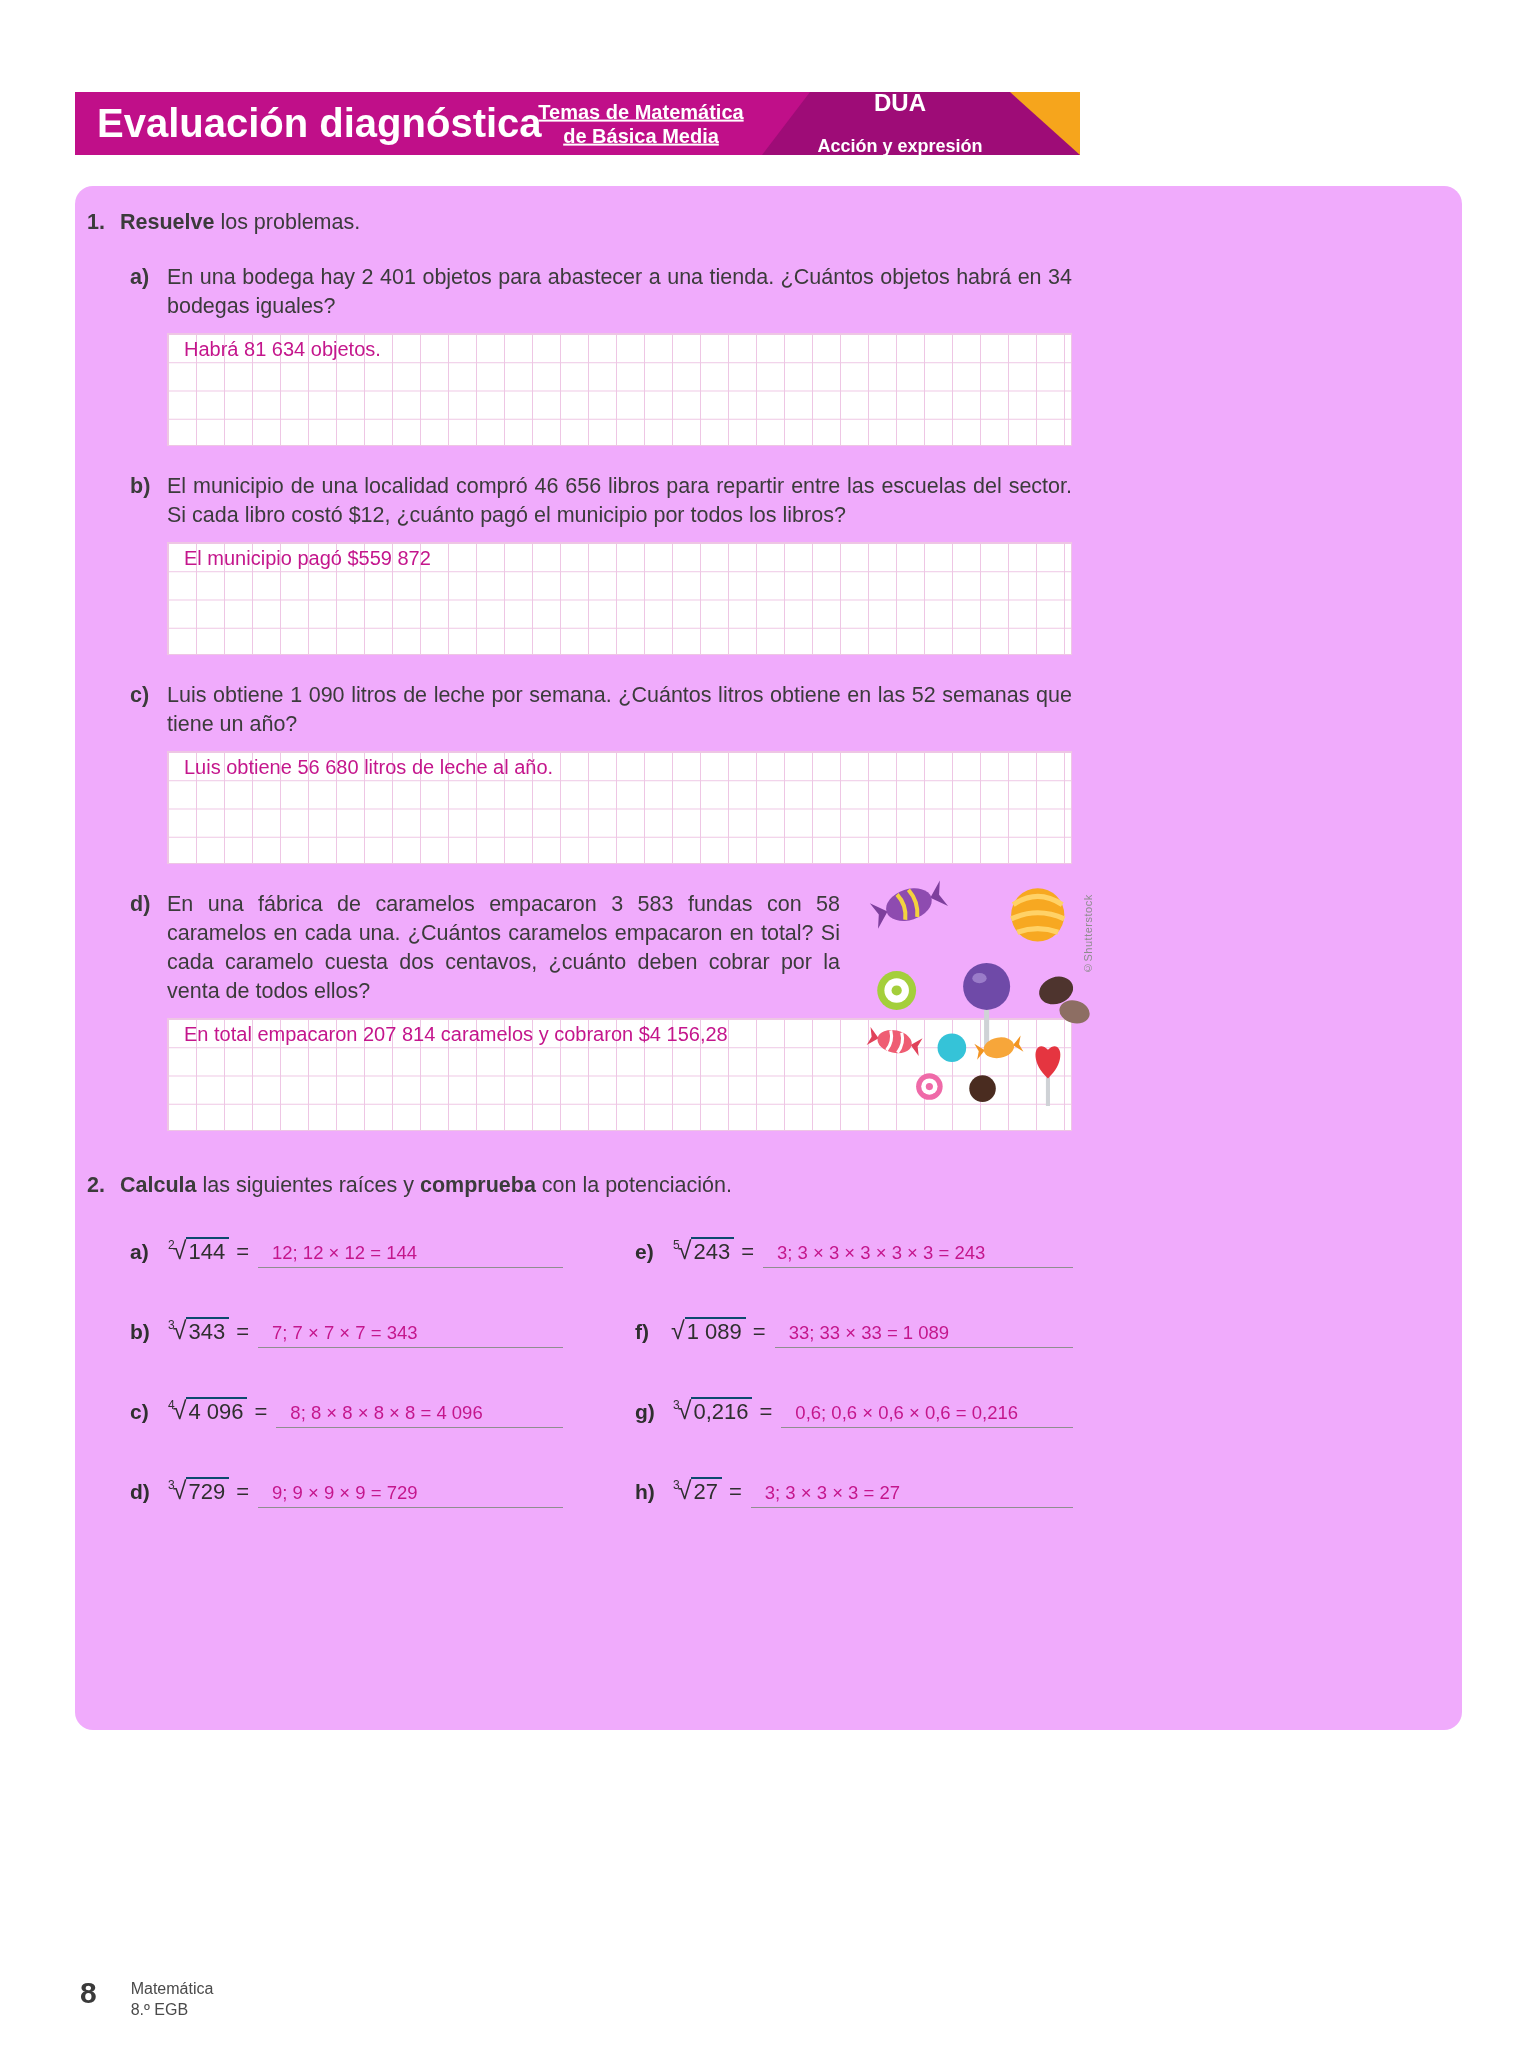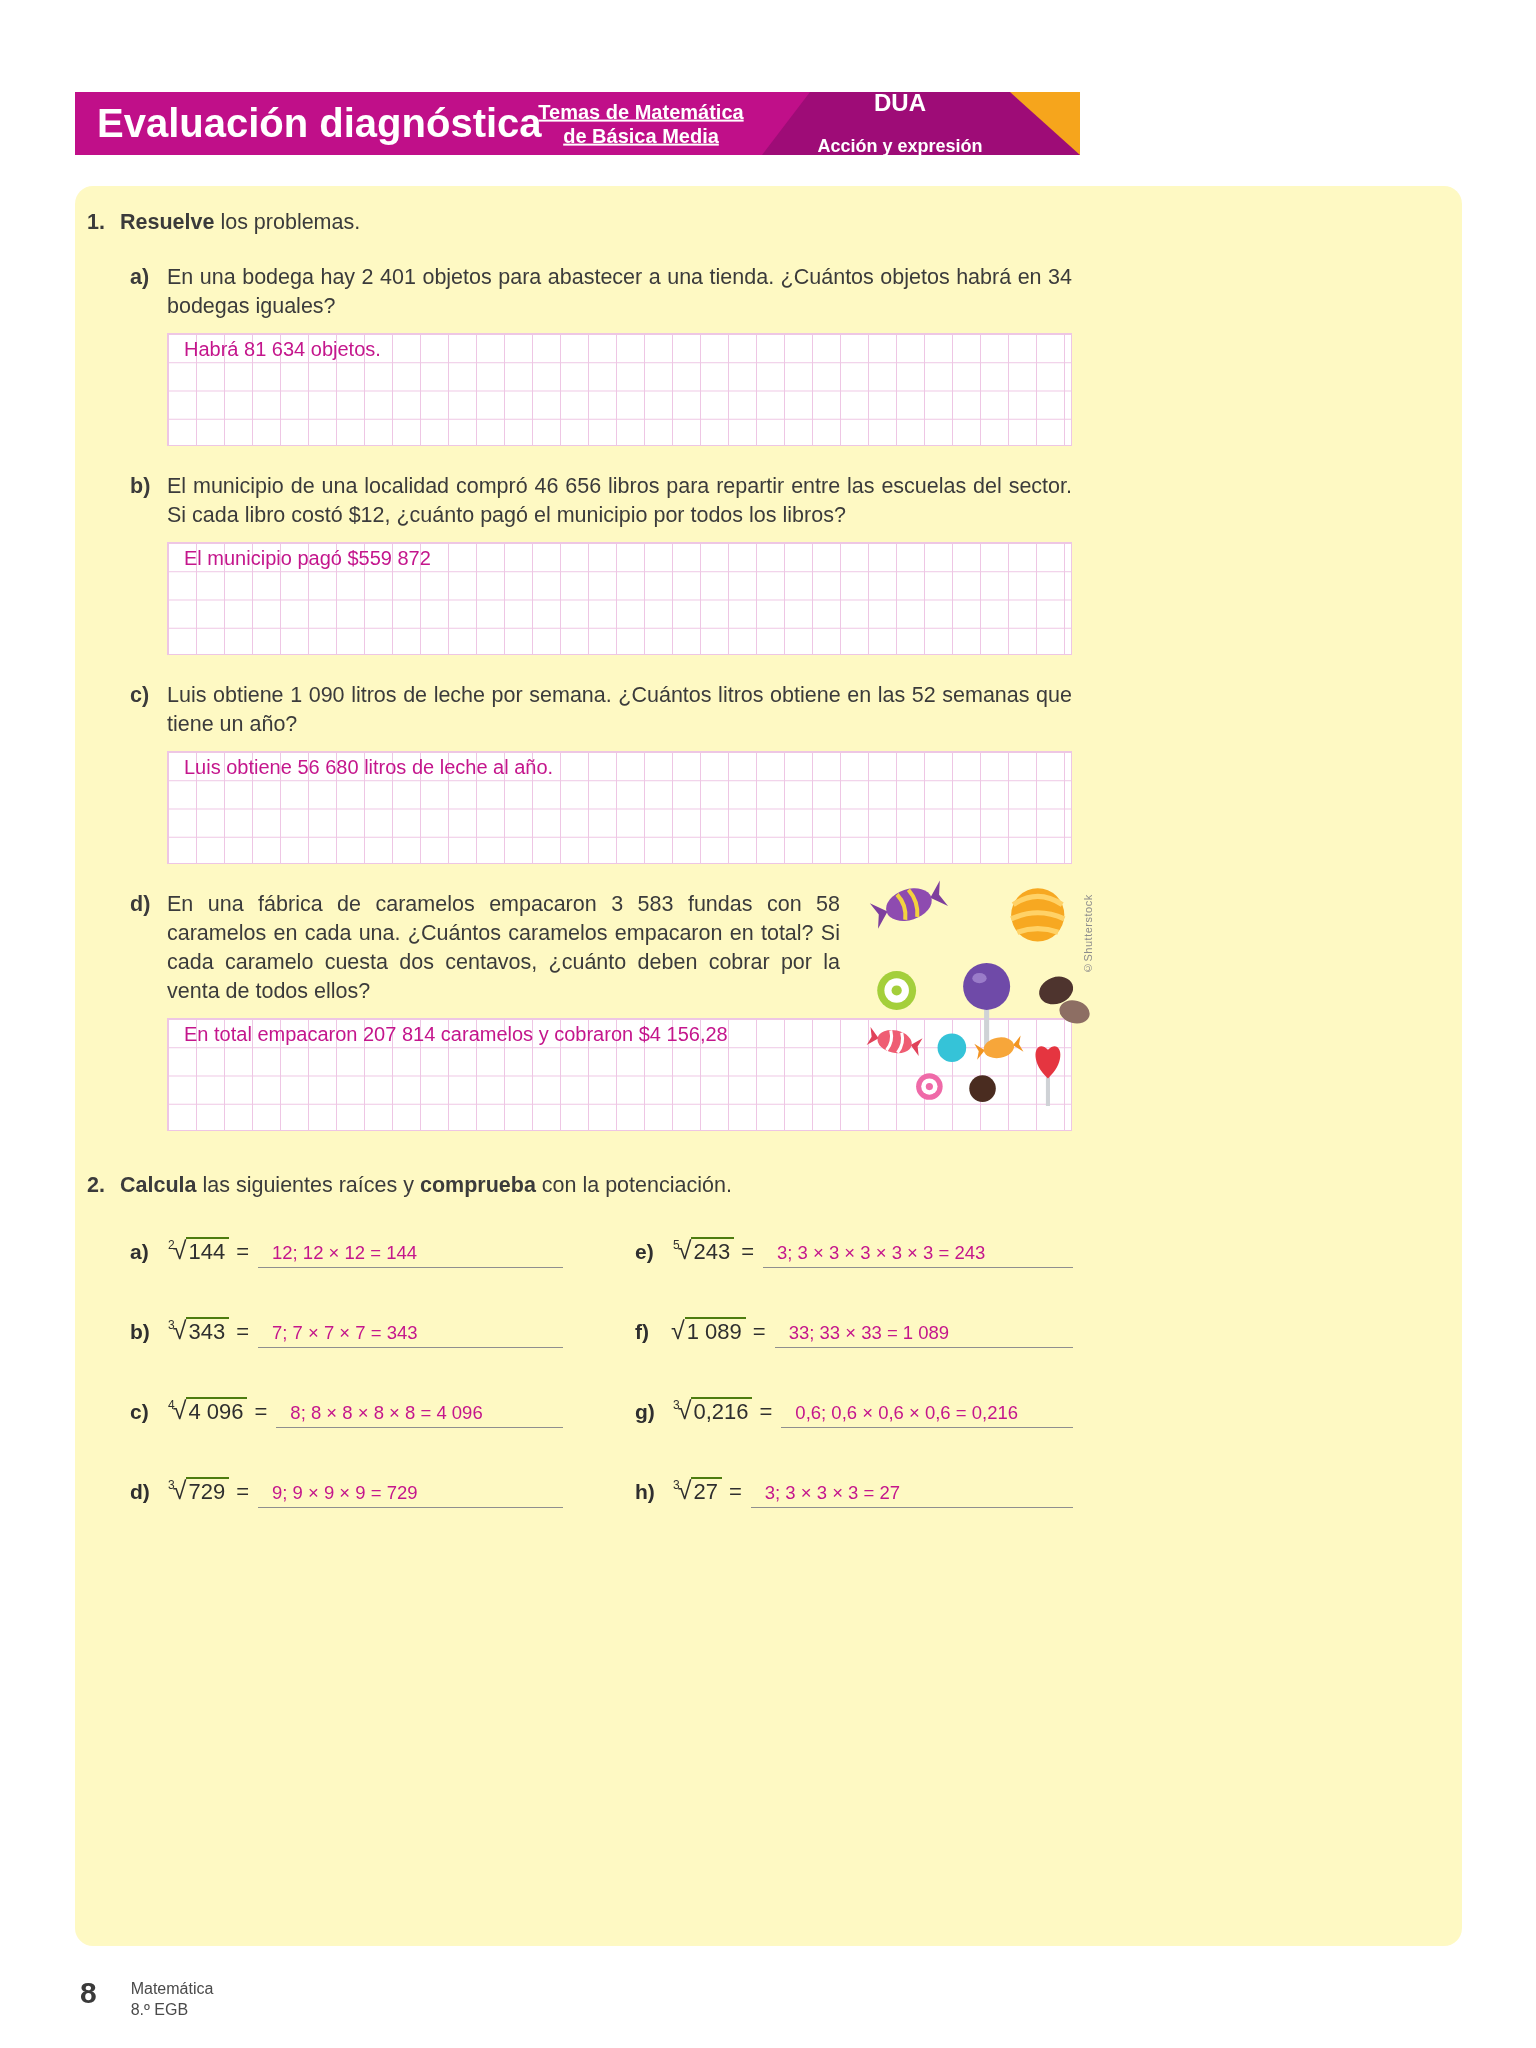--- a/index.html
+++ b/index.html
@@ -10,21 +10,21 @@
   .banner { position: absolute; left: 75px; top: 92px; width: 1005px; height: 63px; background: #c00f89; }
   .banner-title { position: absolute; left: 22px; top: 0; line-height: 63px; font-size: 40px; font-weight: bold; color: #fff; }
   .banner-subtitle { position: absolute; left: 450px; top: 50%; transform: translateY(-50%); width: 232px; text-align: center; color: #fff; font-weight: bold; font-size: 20px; line-height: 1.22; text-decoration: underline; }
   .dua-bg { position: absolute; right: 0; top: 0; width: 318px; height: 100%; background: #9e0c77; clip-path: polygon(48px 0, 100% 0, 100% 100%, 0 100%); }
   .orange-corner { position: absolute; right: 0; top: 0; width: 70px; height: 100%; background: #f6a51c; clip-path: polygon(0 0, 100% 0, 100% 100%); }
   .dua-text { position: absolute; right: 66px; top: 50%; transform: translateY(-50%); width: 228px; text-align: center; color: #fff; }
   .dua-label { font-size: 24px; font-weight: bold; line-height: 1.1; }
   .dua-sub { font-size: 18px; font-weight: bold; margin-top: 20px; }
 
   
-  .box { position: absolute; left: 75px; top: 186px; width: 1387px; height: 1760px; background: #fef9c3; border-radius: 18px; }
+  .box { position: absolute; left: 75px; top: 186px; width: 1387px; height: 1544px; background: #f0abfc; border-radius: 18px; }
   .box-inner { padding: 22px 0 0 12px; }
 
   .sec-head { font-size: 21.5px; line-height: 29px; }
   .sec-num { display: inline-block; width: 33px; font-weight: bold; }
   .sec-head b { font-weight: bold; }
 
   .problem { position: relative; margin: 26px 0 0 43px; width: 942px; }
   .p-head { display: flex; }
   .p-label { width: 37px; flex-shrink: 0; font-weight: bold; font-size: 21.5px; line-height: 29px; }
   .p-text { flex: 1; font-size: 21.5px; line-height: 29px; text-align: justify; }
@@ -48,21 +48,21 @@
   
   .sec2-head { margin-top: 40px; }
   .exercises { display: flex; gap: 72px; margin: 36px 0 0 43px; }
   .ex-col { width: 433px; display: flex; flex-direction: column; gap: 38px; }
   .ex-col.right { width: 438px; }
   .exercise { display: flex; align-items: baseline; height: 42px; font-size: 22px; color: #2f2f2f; }
   .ex-label { font-weight: bold; width: 38px; flex-shrink: 0; font-size: 21px; }
   .radical { white-space: nowrap; }
   .rad-index { font-size: 12px; vertical-align: 10px; margin-right: -2px; }
   .rad-sign { font-size: 25px; }
-  .radicand { border-top: 2px solid #4d7c0f; padding: 0 4px 0 2px; white-space: nowrap; }
+  .radicand { border-top: 2px solid #0c4a6e; padding: 0 4px 0 2px; white-space: nowrap; }
   .eq { margin: 0 9px 0 7px; }
   .answer-line { flex: 1; border-bottom: 1.5px solid #8f8f8f; color: #c4168c; font-size: 18.5px; padding: 0 4px 3px 14px; white-space: nowrap; overflow: hidden; }
 
   
   .footer { position: absolute; left: 80px; top: 1978px; display: flex; gap: 34px; align-items: flex-start; }
   .page-num { font-size: 30px; font-weight: bold; color: #3a3a3a; line-height: 1; }
   .footer-text { font-size: 16px; color: #4a4a4a; line-height: 1.3; padding-top: 1px; }
 </style>
 </head>
 <body>

